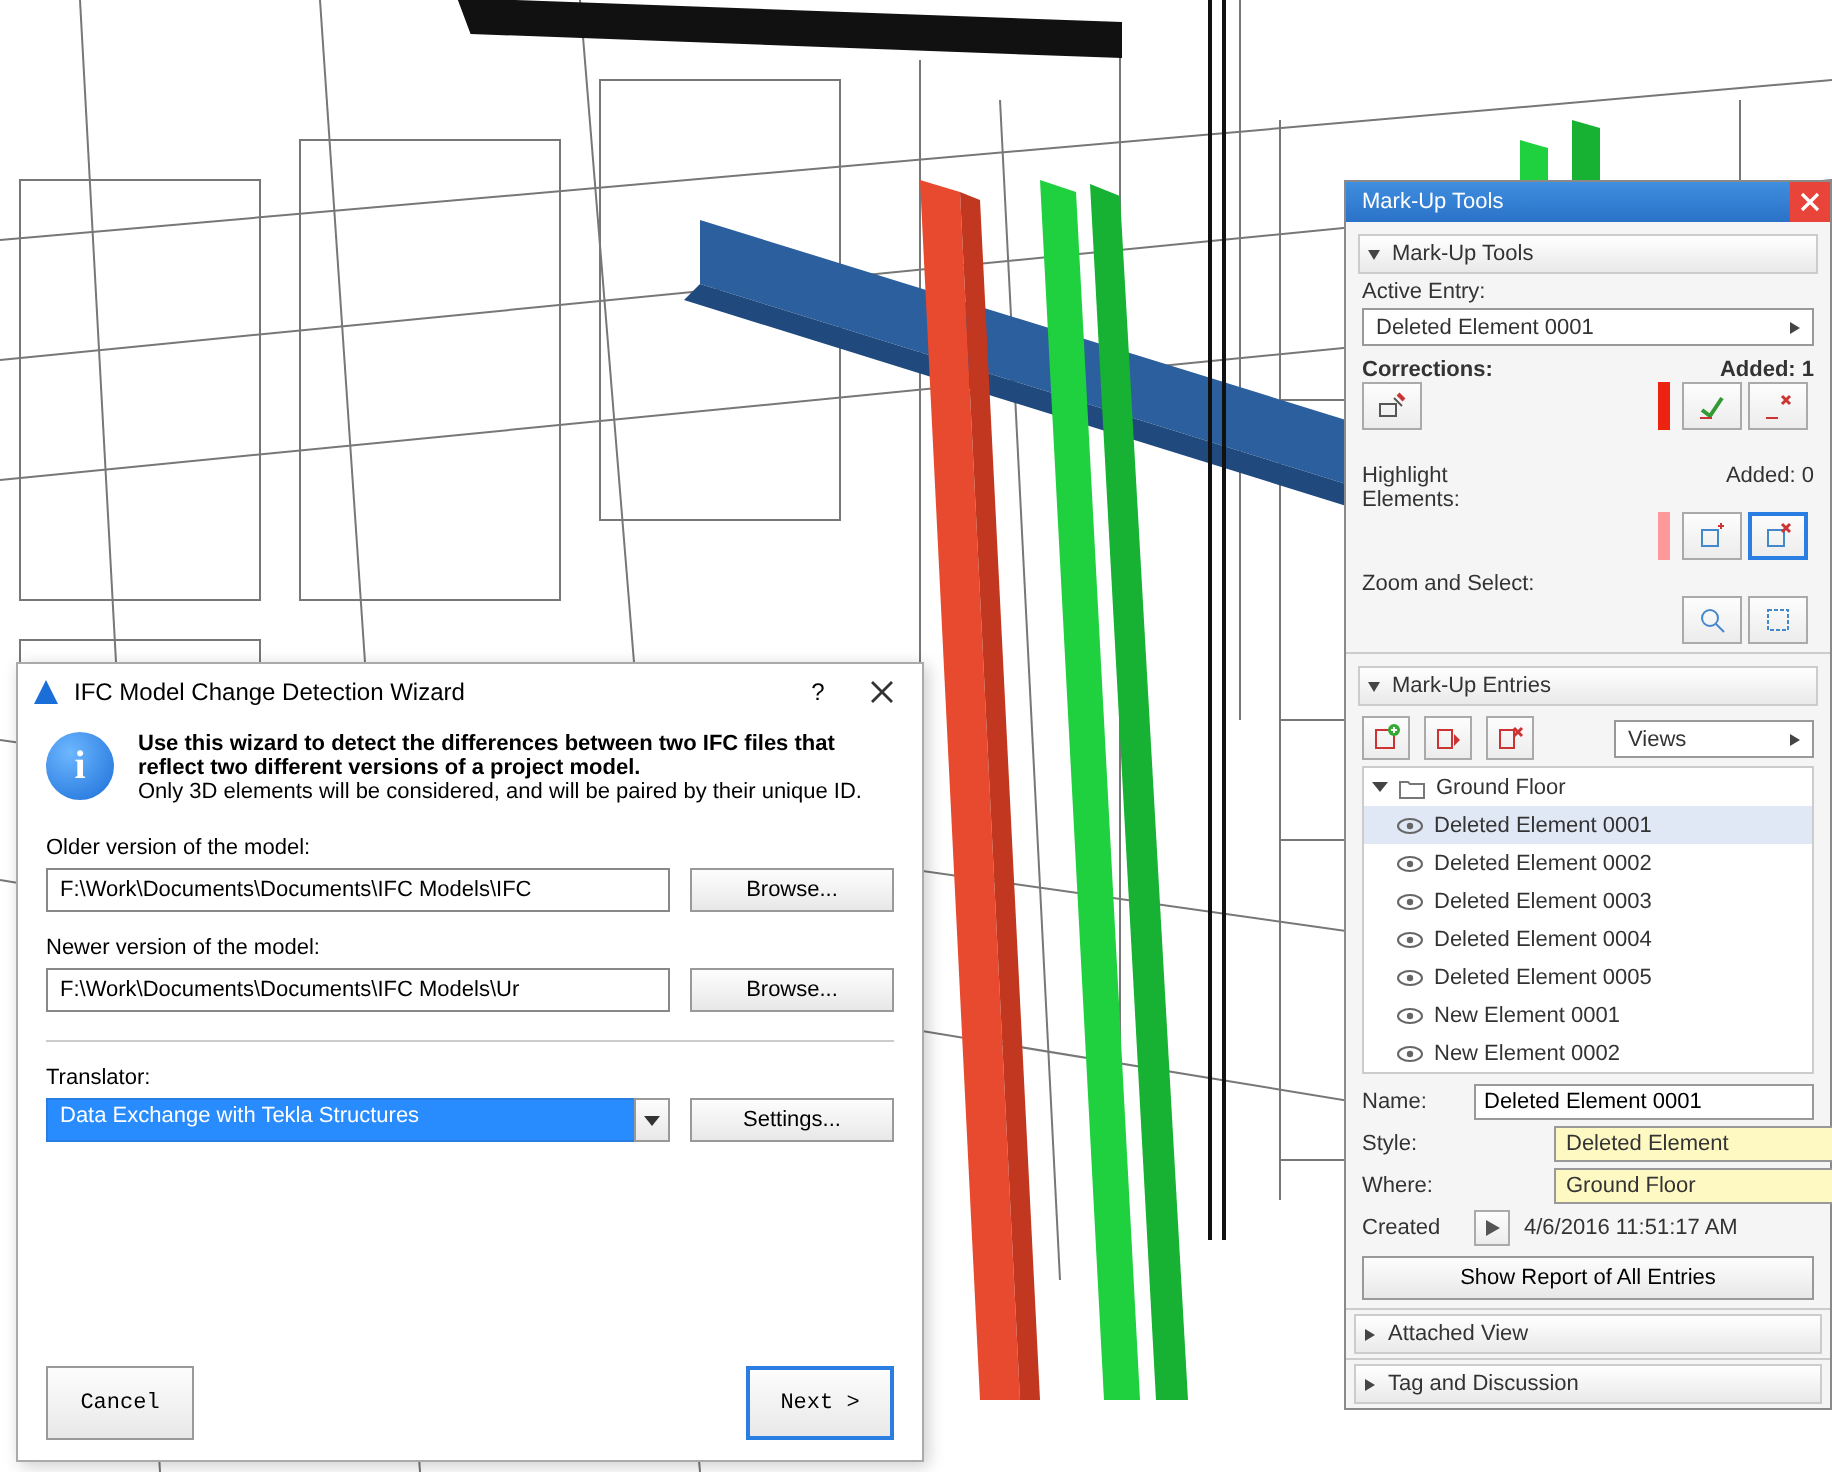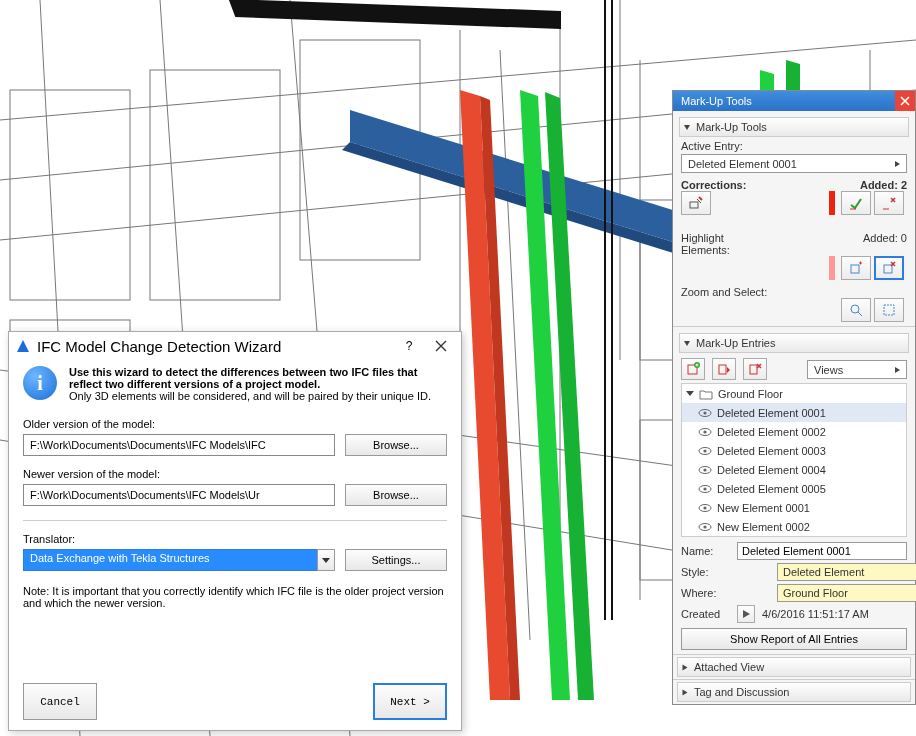--- a/index.html
+++ b/index.html
@@ -8,21 +8,21 @@
   
   .viewport { position: absolute; left:0; top:0; width:916px; height:736px; background:#fff; }
   .viewport svg { width:100%; height:100%; }
 
   
   .dialog { position: absolute; left: 8px; top: 331px; width: 454px; height: 400px;
             background: #fff; border: 1px solid #aaa; box-shadow: 2px 2px 8px rgba(0,0,0,.2);
             display: flex; flex-direction: column; }
   .titlebar { height: 28px; display: flex; align-items:center; padding: 0 4px 0 6px; }
   .titlebar .ac-logo { width:16px; height:16px; margin-right:6px; }
-  .titlebar .title { font-size:15px; color:#000; flex:1; }
+  .titlebar .title { font-size:12px; color:#000; flex:1; }
   .titlebar .help { width:32px; height:24px; display:flex; align-items:center; justify-content:center;
                     font-size:12px; color:#000; }
   .titlebar .close-x { width:32px; height:24px; display:flex; align-items:center; justify-content:center; }
   .dlg-body { padding: 6px 14px; font-size: 11px; color:#000; flex:1; position:relative; }
   .intro { display:flex; gap:12px; margin-bottom:16px; }
   .info-icon { width:34px; height:34px; border-radius:50%; background: radial-gradient(circle at 35% 30%, #6db7ff, #1a6ed8); position:relative; flex:0 0 34px; }
   .info-icon::after { content:"i"; position:absolute; inset:0; display:flex; align-items:center; justify-content:center; color:#fff; font-weight:bold; font-family:Georgia,serif; font-size:20px; }
   .intro-text b { font-weight:600; }
   .field-label { margin: 12px 0 4px; }
   .field-row { display:flex; gap:10px;align-items:flex-end; }
@@ -181,21 +181,20 @@
     <div class="field-row">
       <div class="select-wrap">
         <div class="select">Data Exchange with Tekla Structures</div>
         <div class="select-caret">
             <div class="caret-down"></div>
           </div>
       </div>
       <div class="btn">Settings...</div>
     </div>
 
-    <div class="note">Note: It is important that you correctly identify which IFC file is the older project version and which the newer version.</div>
   </div>
   <div class="dlg-footer">
     <div class="btn">Cancel</div>
     <div class="btn primary">Next &gt;</div>
   </div>
 </div>
 
 <div class="panel">
   <div class="panel-titlebar">
     <span class="title">Mark-Up Tools</span>
@@ -216,21 +215,21 @@
       </div>
     <div class="dropdown">
       <span>Deleted Element 0001</span>
       <span class="dd-caret">
           <span class="caret-right"></span>
         </span>
     </div>
 
     <div class="label-row" style="margin-top:6px;font-weight:bold;">
       <span>Corrections:</span>
-      <span>Added: 2</span>
+      <span>Added: 1</span>
     </div>
     <div class="row">
       <div class="icon-btn">
         <svg class="sicon" viewBox="0 0 16 16">
             <rect x="2" y="7" width="8" height="6" fill="none" stroke="#555"></rect>
             <path d="M9 4 L13 8" stroke="#555"></path>
             <path d="M11 2 L14 5" stroke="#c33" stroke-width="2"></path>
           </svg>
       </div>
       <div class="right row">

